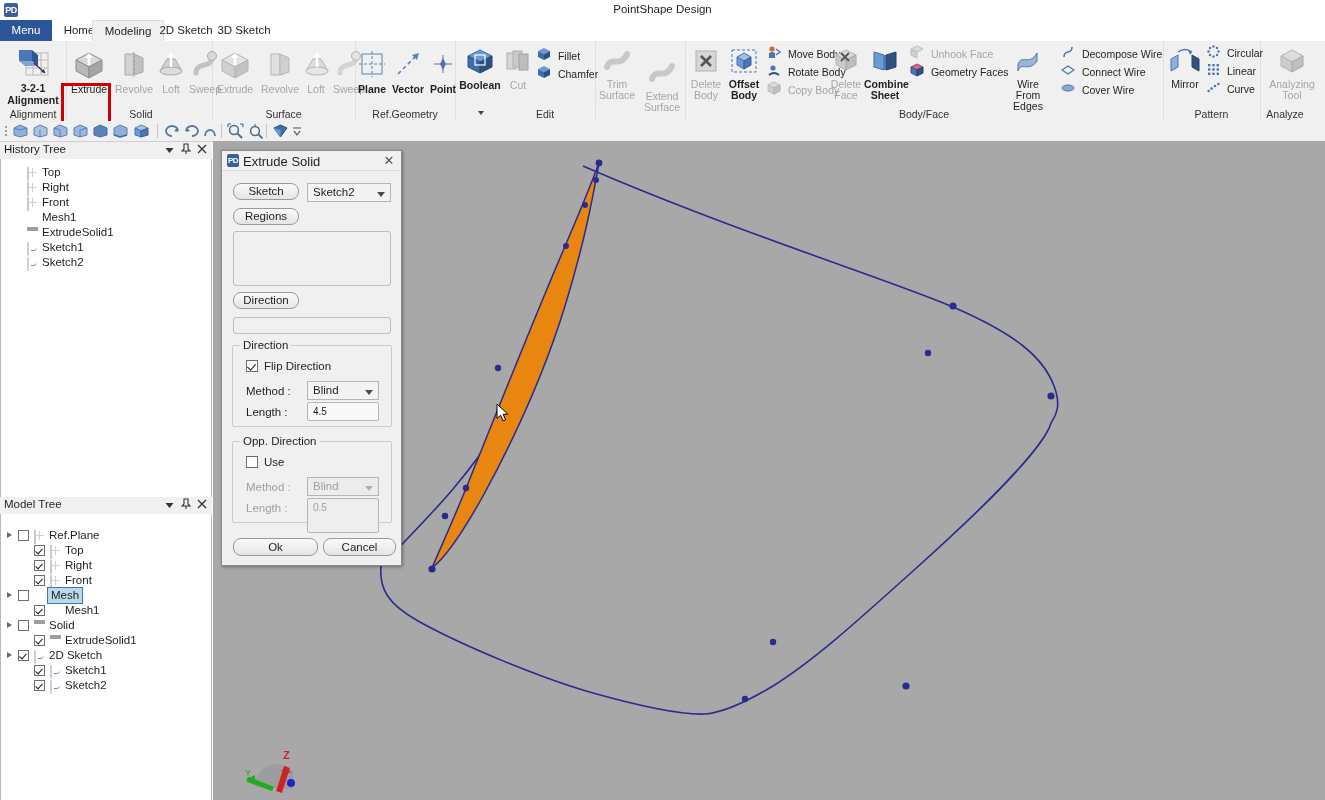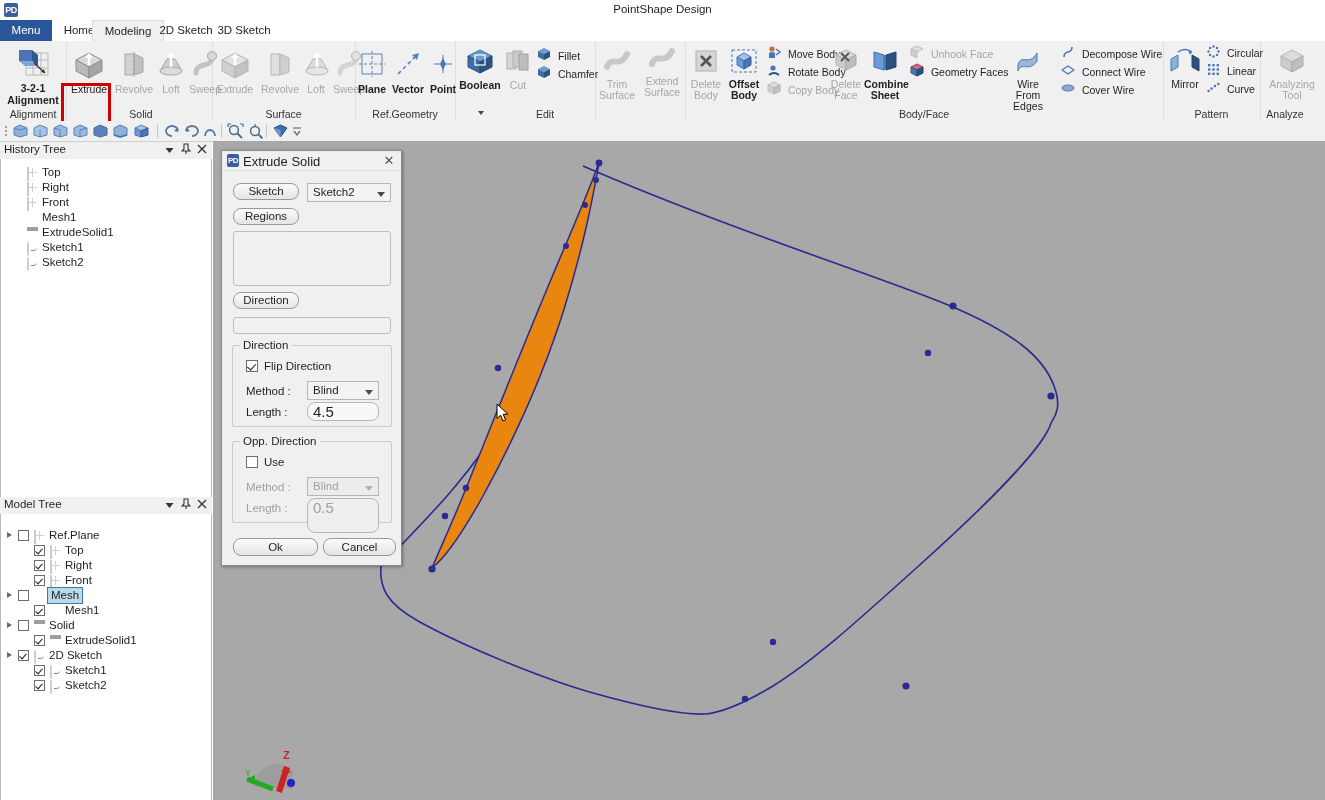--- a/index.html
+++ b/index.html
@@ -253,22 +253,22 @@
   .combo .carrow {
     position: absolute; right: 5px; top: 8px;
     width: 0; height: 0;
     border-left: 4px solid transparent;
     border-right: 4px solid transparent;
     border-top: 5px solid #4a4a4a;
   }
   .combo.disabled .carrow { border-top-color: #b0b0b0; }
   .txtfield {
     position: absolute; box-sizing: border-box;
-    background: #f8f8f8; border: 1px solid #b6b6b6; border-radius: 8px;
-    font-size: 15px; color: #1f1f1f; line-height: 17px;
+    background: #f8f8f8; border: 1px solid #b6b6b6; border-radius: 2px;
+    font-size: 10px; color: #1f1f1f; line-height: 17px;
     padding-left: 5px; cursor: text;
   }
   .txtfield.disabled { color: #a0a0a0; background: #eeeeee; }
   .listbox {
     position: absolute; box-sizing: border-box;
     background: #f0f0f0; border: 1px solid #bdbdbd; border-radius: 3px;
   }
   .fieldset {
     position: absolute; box-sizing: border-box;
     border: 1px solid #cccccc; border-radius: 2px;
@@ -509,21 +509,21 @@
 
     <div class="rgroup" style="left:595px; width:90px;">
       <div class="rbtn dim" style="left:0px; top:6px; width:44px; line-height:11px;">
         <span class="ic">
           <svg width="30" height="28" viewBox="0 0 30 28">
             <path d="M5 20 C9 8, 18 22, 25 7" stroke="#c8c8c8" stroke-width="6" fill="none" stroke-linecap="round"></path>
           </svg>
         </span>
         <span class="lbl">Trim Surface</span>
       </div>
-      <div class="rbtn dim" style="left:44px; top:3px; width:46px; line-height:11px;">
+      <div class="rbtn dim" style="left:44px; top:18px; width:46px; line-height:11px;">
         <span class="ic">
           <svg width="30" height="28" viewBox="0 0 30 28">
             <path d="M5 20 C9 8, 18 22, 25 7" stroke="#c8c8c8" stroke-width="6" fill="none" stroke-linecap="round"></path>
           </svg>
         </span>
         <span class="lbl">Extend Surface</span>
       </div>
     </div>
 
     <div class="rgroup" style="left:685px; width:478px;">

